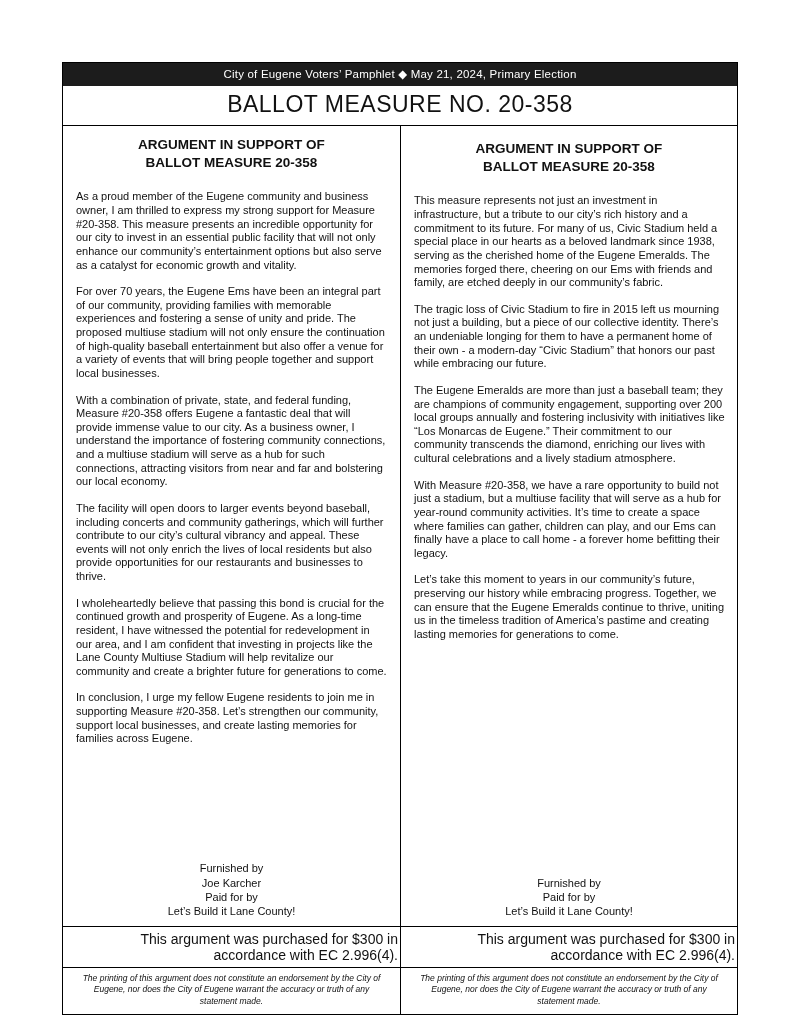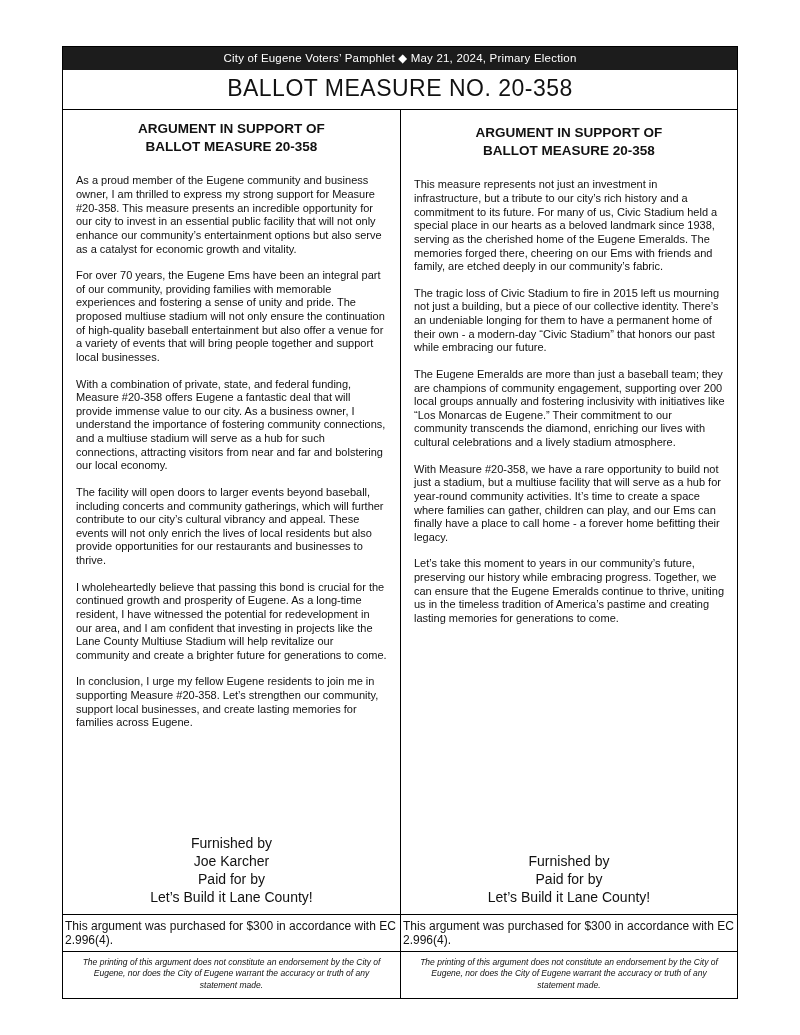--- a/index.html
+++ b/index.html
@@ -8,21 +8,21 @@
     width: 800px;
     height: 1035px;
     font-family: "Liberation Sans", sans-serif;
     color: #111111;
     position: relative;
   }
   .sheet { position: relative; width: 800px; height: 1035px; }
   .doc-box {
     position: absolute;
     left: 62px;
-    top: 46px;
+    top: 62px;
     width: 676px;
     border: 1.5px solid #000;
     background: #fff;
   }
   .banner {
     background: #1c1c1c;
     color: #ffffff;
     text-align: center;
     font-size: 11.5px;
     padding: 4px 0 5px;
@@ -57,29 +57,29 @@
   .body-text {
     padding: 18px 12px 0 13px;
     font-size: 11px;
     line-height: 1.24;
     text-align: left;
   }
   .body-text p { margin-bottom: 13px; }
   .col-footer { margin-top: auto; }
   .furnished {
     text-align: center;
-    font-size: 14px;
+    font-size: 11px;
     line-height: 1.3;
     padding-bottom: 7px;
   }
   .purchase {
     border-top: 1px solid #000;
     border-bottom: 1px solid #000;
-    text-align: left;
-    font-size: 12px;
+    text-align: right;
+    font-size: 14px;
     padding: 4px 2px;
   }
   .disclaimer {
     text-align: center;
     font-style: italic;
     font-size: 8.5px;
     line-height: 1.35;
     padding: 5px 14px 7px;
   }
   .page-number {

